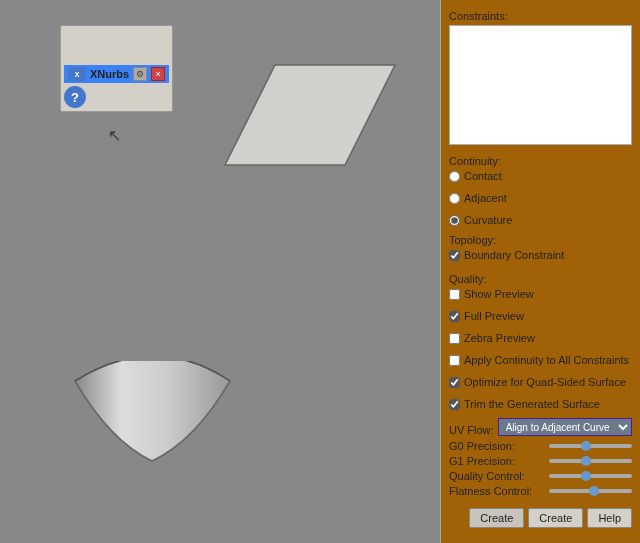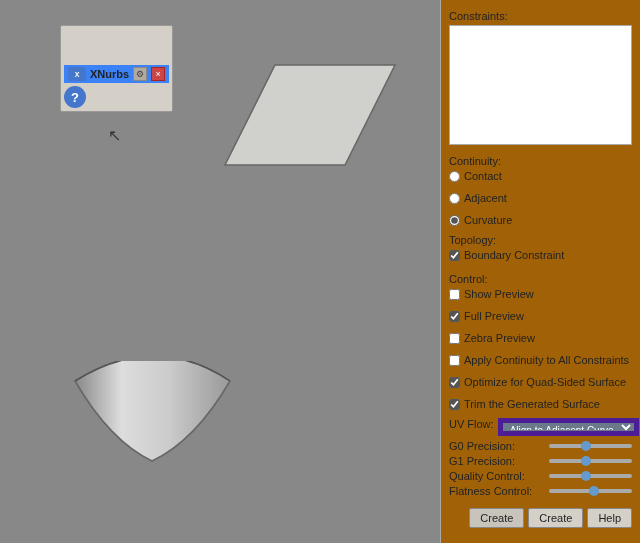--- a/index.html
+++ b/index.html
@@ -189,35 +189,35 @@
     }
 
     
     .options-section {
       margin-bottom: 4px;
     }
 
     
     .uv-flow-row {
       display: flex;
-      align-items: flex-start;
+      align-items: flex-end;
       gap: 4px;
       margin-bottom: 4px;
     }
     .uv-flow-label {
       font-size: 11px;
       color: #222;
       white-space: nowrap;
     }
     .uv-flow-select {
       flex: 1;
       font-size: 10px;
       background: #6a7a8a;
       color: white;
-      border: 5px solid #4c1d95;
+      border: 1px solid #4c1d95;
       padding: 1px 3px;
       height: 18px;
       cursor: pointer;
     }
 
     
     .slider-row {
       display: flex;
       align-items: center;
       gap: 20px;
@@ -331,21 +331,21 @@
     <div class="section-label">Topology:</div>
     <div class="checkbox-group">
       <div class="checkbox-item">
         <input type="checkbox" id="boundary" checked="" style="">
         <label for="boundary">Boundary Constraint</label>
       </div>
     </div>
   </div>
 
   <div class="options-section">
-    <div class="section-label">Control:</div>
+    <div class="section-label">Quality:</div>
     <div class="checkbox-group">
       <div class="checkbox-item">
         <input type="checkbox" id="show_preview" style="">
         <label for="show_preview">Show Preview</label>
       </div>
       <div class="checkbox-item">
         <input type="checkbox" id="full_preview" checked="" style="">
         <label for="full_preview">Full Preview</label>
       </div>
       <div class="checkbox-item">

